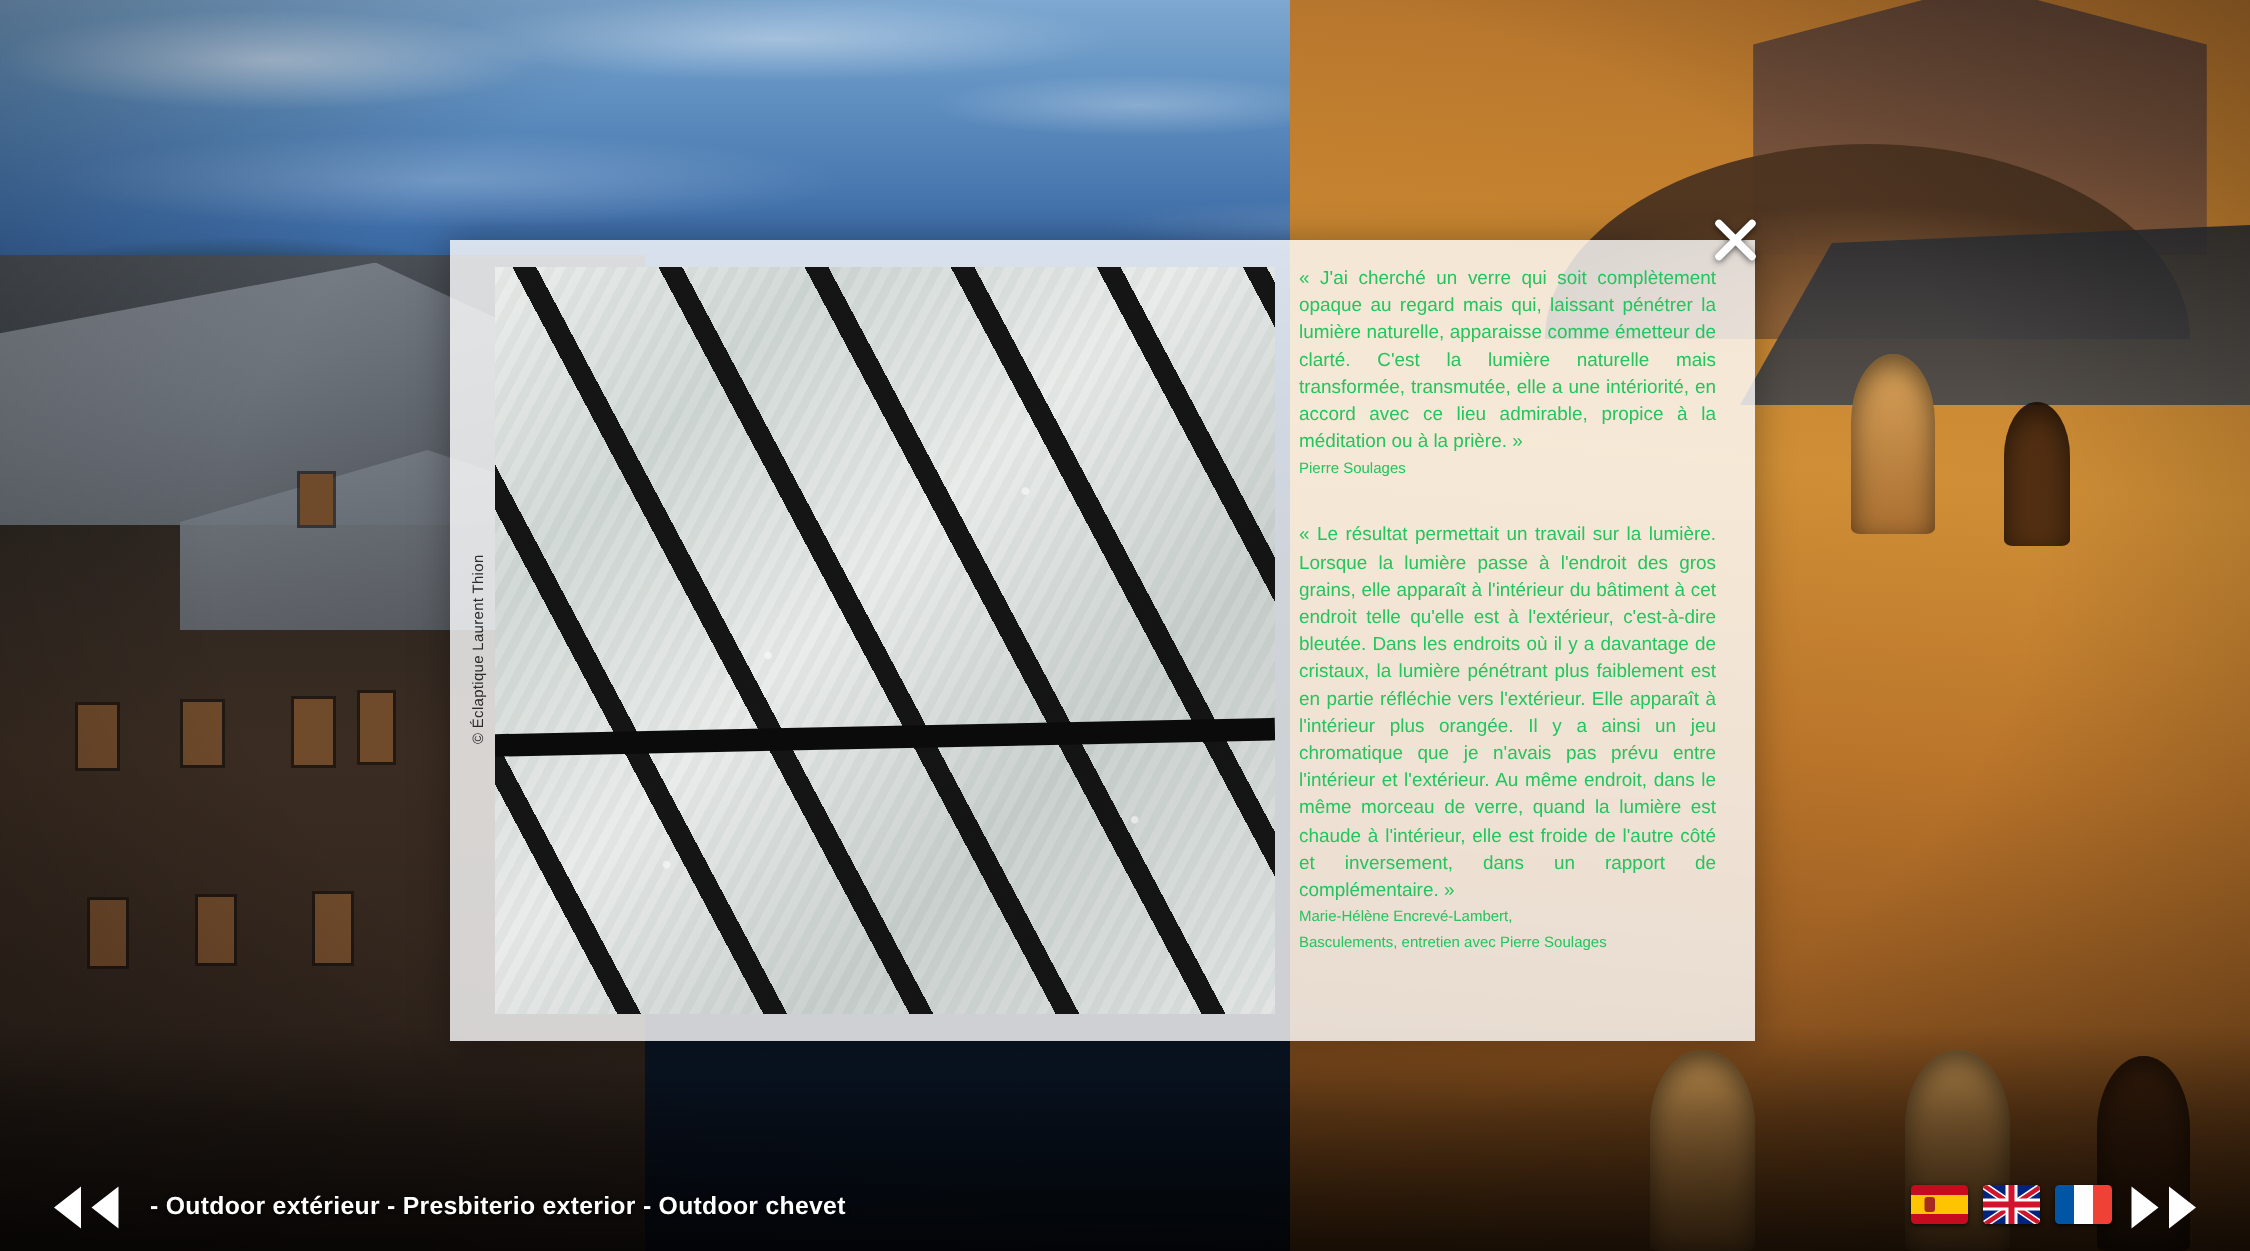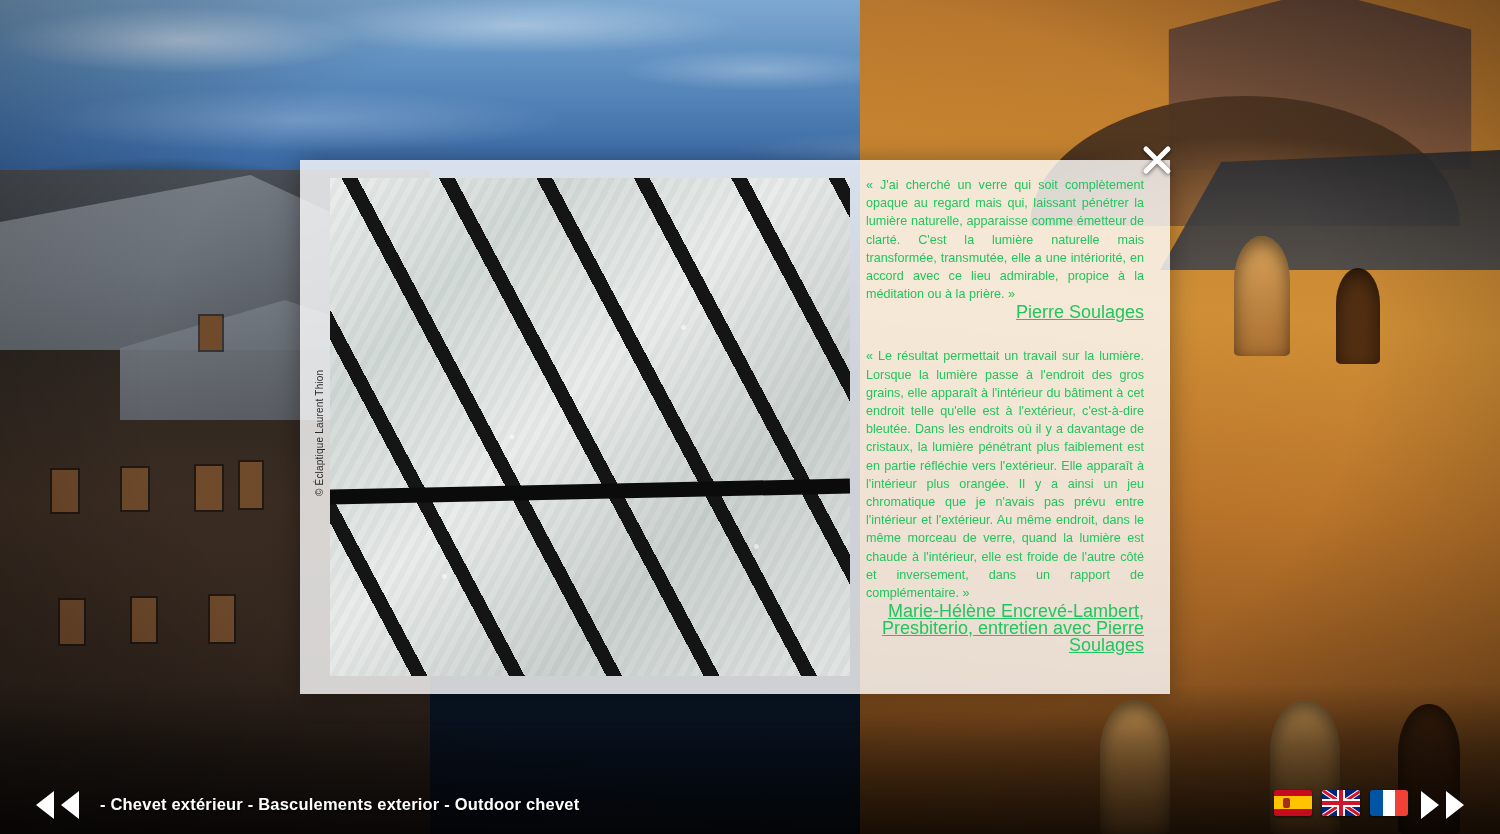--- a/index.html
+++ b/index.html
@@ -202,25 +202,24 @@
   .quote-block { margin-bottom: 26px; }
   .quote-body {
     font-size: 12.6px;
     line-height: 18.2px;
     text-align: justify;
     text-justify: inter-word;
     margin: 0 0 1px 0;
     hyphens: auto;
   }
   .quote-attrib {
-    font-size: 18px;
+    font-size: 10px;
     line-height: 17px;
     margin: 0;
-    text-align: right;
-    text-decoration: underline;
+    text-align: left;
   }
 
   .close-button {
     position: absolute;
     left: 1139px;
     top: 142px;
     width: 36px;
     height: 36px;
     cursor: pointer;
     display: flex;
@@ -348,21 +347,21 @@
     </div>
 
     <div class="modal-text">
       <div class="quote-block">
         <p class="quote-body">« J'ai cherché un verre qui soit complètement opaque au regard mais qui, laissant pénétrer la lumière naturelle, apparaisse comme émetteur de clarté. C'est la lumière naturelle mais transformée, transmutée, elle a une intériorité, en accord avec ce lieu admirable, propice à la méditation ou à la prière. »</p>
         <p class="quote-attrib">Pierre Soulages</p>
       </div>
       <div class="quote-block">
         <p class="quote-body">« Le résultat permettait un travail sur la lumière. Lorsque la lumière passe à l'endroit des gros grains, elle apparaît à l'intérieur du bâtiment à cet endroit telle qu'elle est à l'extérieur, c'est-à-dire bleutée. Dans les endroits où il y a davantage de cristaux, la lumière pénétrant plus faiblement est en partie réfléchie vers l'extérieur. Elle apparaît à l'intérieur plus orangée. Il y a ainsi un jeu chromatique que je n'avais pas prévu entre l'intérieur et l'extérieur. Au même endroit, dans le même morceau de verre, quand la lumière est chaude à l'intérieur, elle est froide de l'autre côté et inversement, dans un rapport de complémentaire. »</p>
         <p class="quote-attrib" style="white-space:pre-line;">Marie-Hélène Encrevé-Lambert,
-Presbiterio, entretien avec Pierre Soulages</p>
+Basculements, entretien avec Pierre Soulages</p>
       </div>
     </div>
   </div>
 
   <div class="close-button">
     <svg width="34" height="34" viewBox="0 0 34 34">
       <path d="M6 6 L28 28 M28 6 L6 28" stroke="#ffffff" stroke-width="5" stroke-linecap="round"></path>
     </svg>
   </div>
 
@@ -370,21 +369,21 @@
 
     <div class="nav-prev">
       <svg width="22" height="30" viewBox="0 0 22 30">
         <polygon points="20,1 20,29 2,15" fill="#ffffff"></polygon>
       </svg>
       <svg width="22" height="30" viewBox="0 0 22 30">
         <polygon points="20,1 20,29 2,15" fill="#ffffff"></polygon>
       </svg>
     </div>
 
-    <div class="caption">- Chevet extérieur - Basculements exterior - Outdoor chevet</div>
+    <div class="caption">- Outdoor extérieur - Presbiterio exterior - Outdoor chevet</div>
 
     <div class="lang-flags">
       <div class="flag flag-es">
         <div class="crest"></div>
       </div>
       <div class="flag flag-gb">
         <div class="d1"></div>
         <div class="d2"></div>
         <div class="d3"></div>
         <div class="d4"></div>

